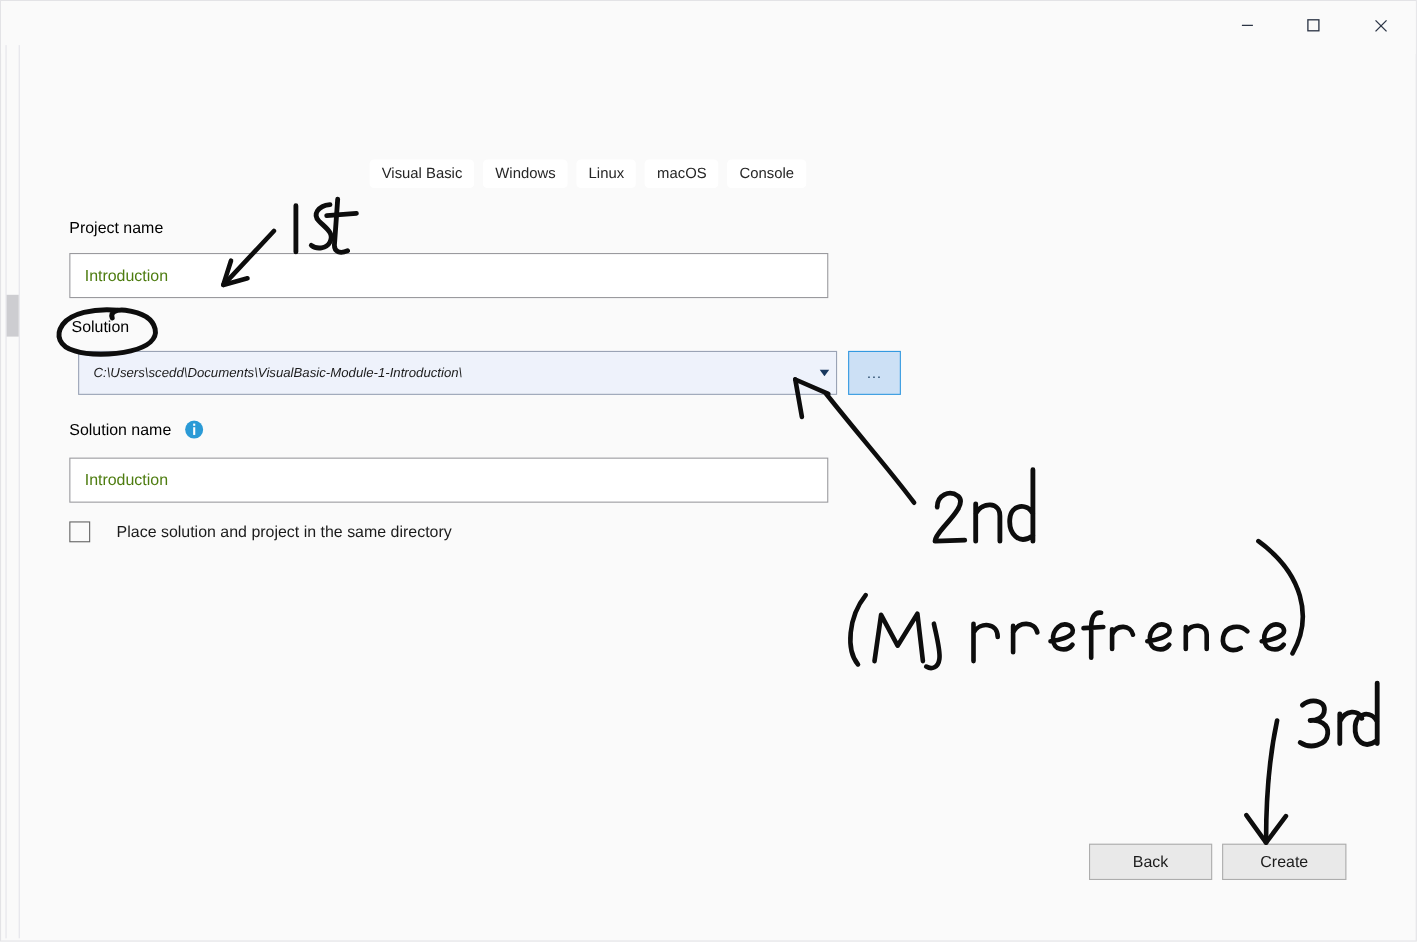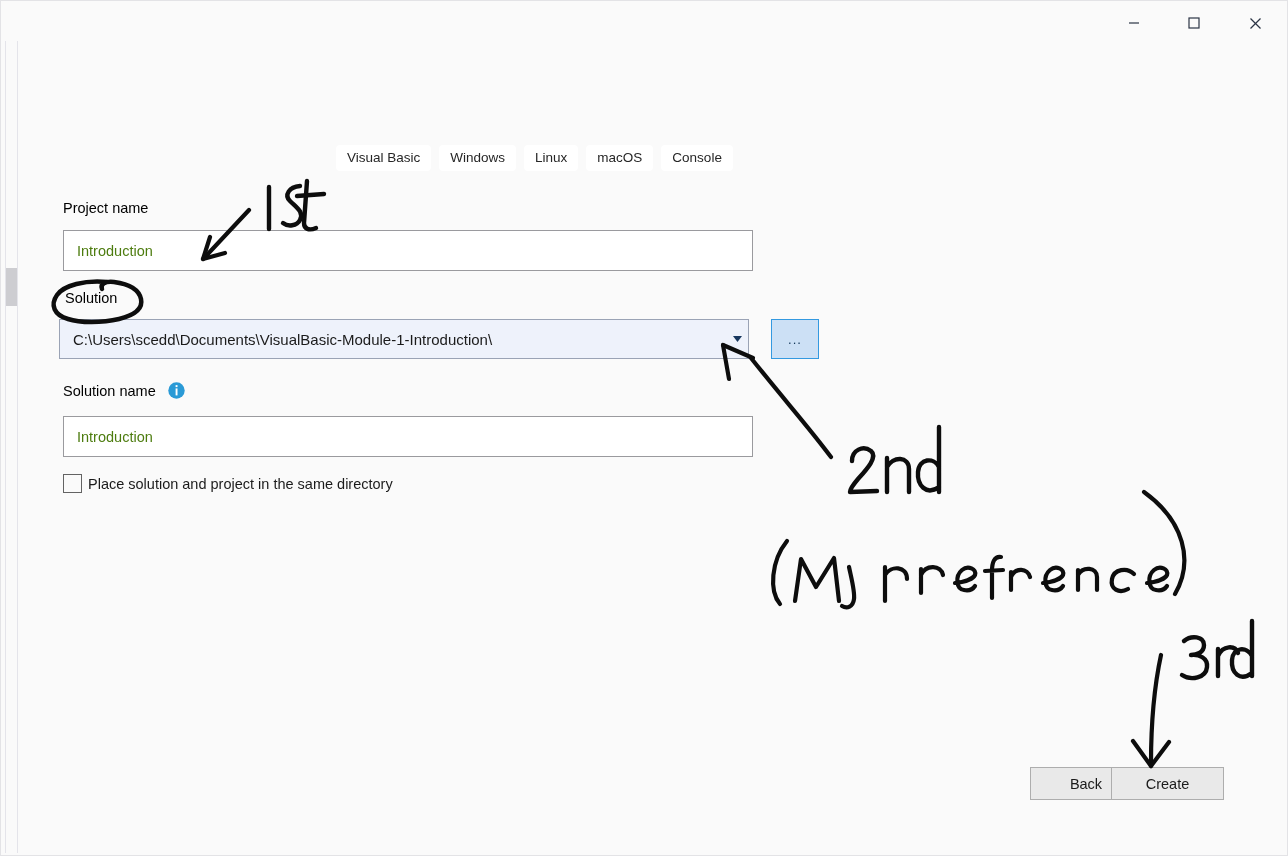--- a/index.html
+++ b/index.html
@@ -125,30 +125,31 @@
   }
   #label-project-name { left: 62px; top: 199px; }
   #input-project-name {
     left: 62px; top: 229px;
     width: 690px; height: 41px;
   }
 
   #label-location { left: 64px; top: 289px; }
   #combo-location {
     position: absolute;
-    left: 58px; top: 318px;
+    left: 70px; top: 318px;
     width: 690px; height: 40px;
     box-sizing: border-box;
     background: #eef2fb;
     border: 1px solid #9aa3b5;
     display: flex;
     align-items: center;
     padding-left: 13px;
-    font-size: 15px;
-    color: #1b1b1b;
+    font-size: 12px;
+    color: #1b1b1b;
+    font-style: italic;
   }
   #combo-location-arrow {
     position: absolute;
     right: 0; top: 0;
     width: 22px; height: 38px;
     display: flex;
     align-items: center;
     justify-content: center;
   }
   #browse-button {
@@ -177,21 +178,21 @@
   #input-solution-name {
     left: 62px; top: 415px;
     width: 690px; height: 41px;
   }
 
   #checkbox-row {
     position: absolute;
     left: 62px; top: 473px;
     display: flex;
     align-items: center;
-    gap: 6px;
+    gap: 24px;
     cursor: default;
   }
   #checkbox-box {
     width: 19px; height: 19px;
     box-sizing: border-box;
     border: 1px solid #636363;
     background: #fafafa;
   }
   #checkbox-label {
     font-size: 14.5px;
@@ -206,21 +207,21 @@
     height: 33px;
     background: #e9e9e9;
     border: 1px solid #adadad;
     display: flex;
     align-items: center;
     justify-content: center;
     font-size: 14.5px;
     color: #1b1b1b;
     cursor: default;
   }
-  #btn-back   { left: 989px; top: 766px; width: 112px; margin-left: 40px; }
+  #btn-back   { left: 989px; top: 766px; width: 112px; }
   #btn-create { left: 1110px; top: 766px; width: 113px; }
 
   
   #annotations {
     position: absolute;
     left: 0; top: 0;
     width: 1288px; height: 856px;
     pointer-events: none;
   }
 </style>

